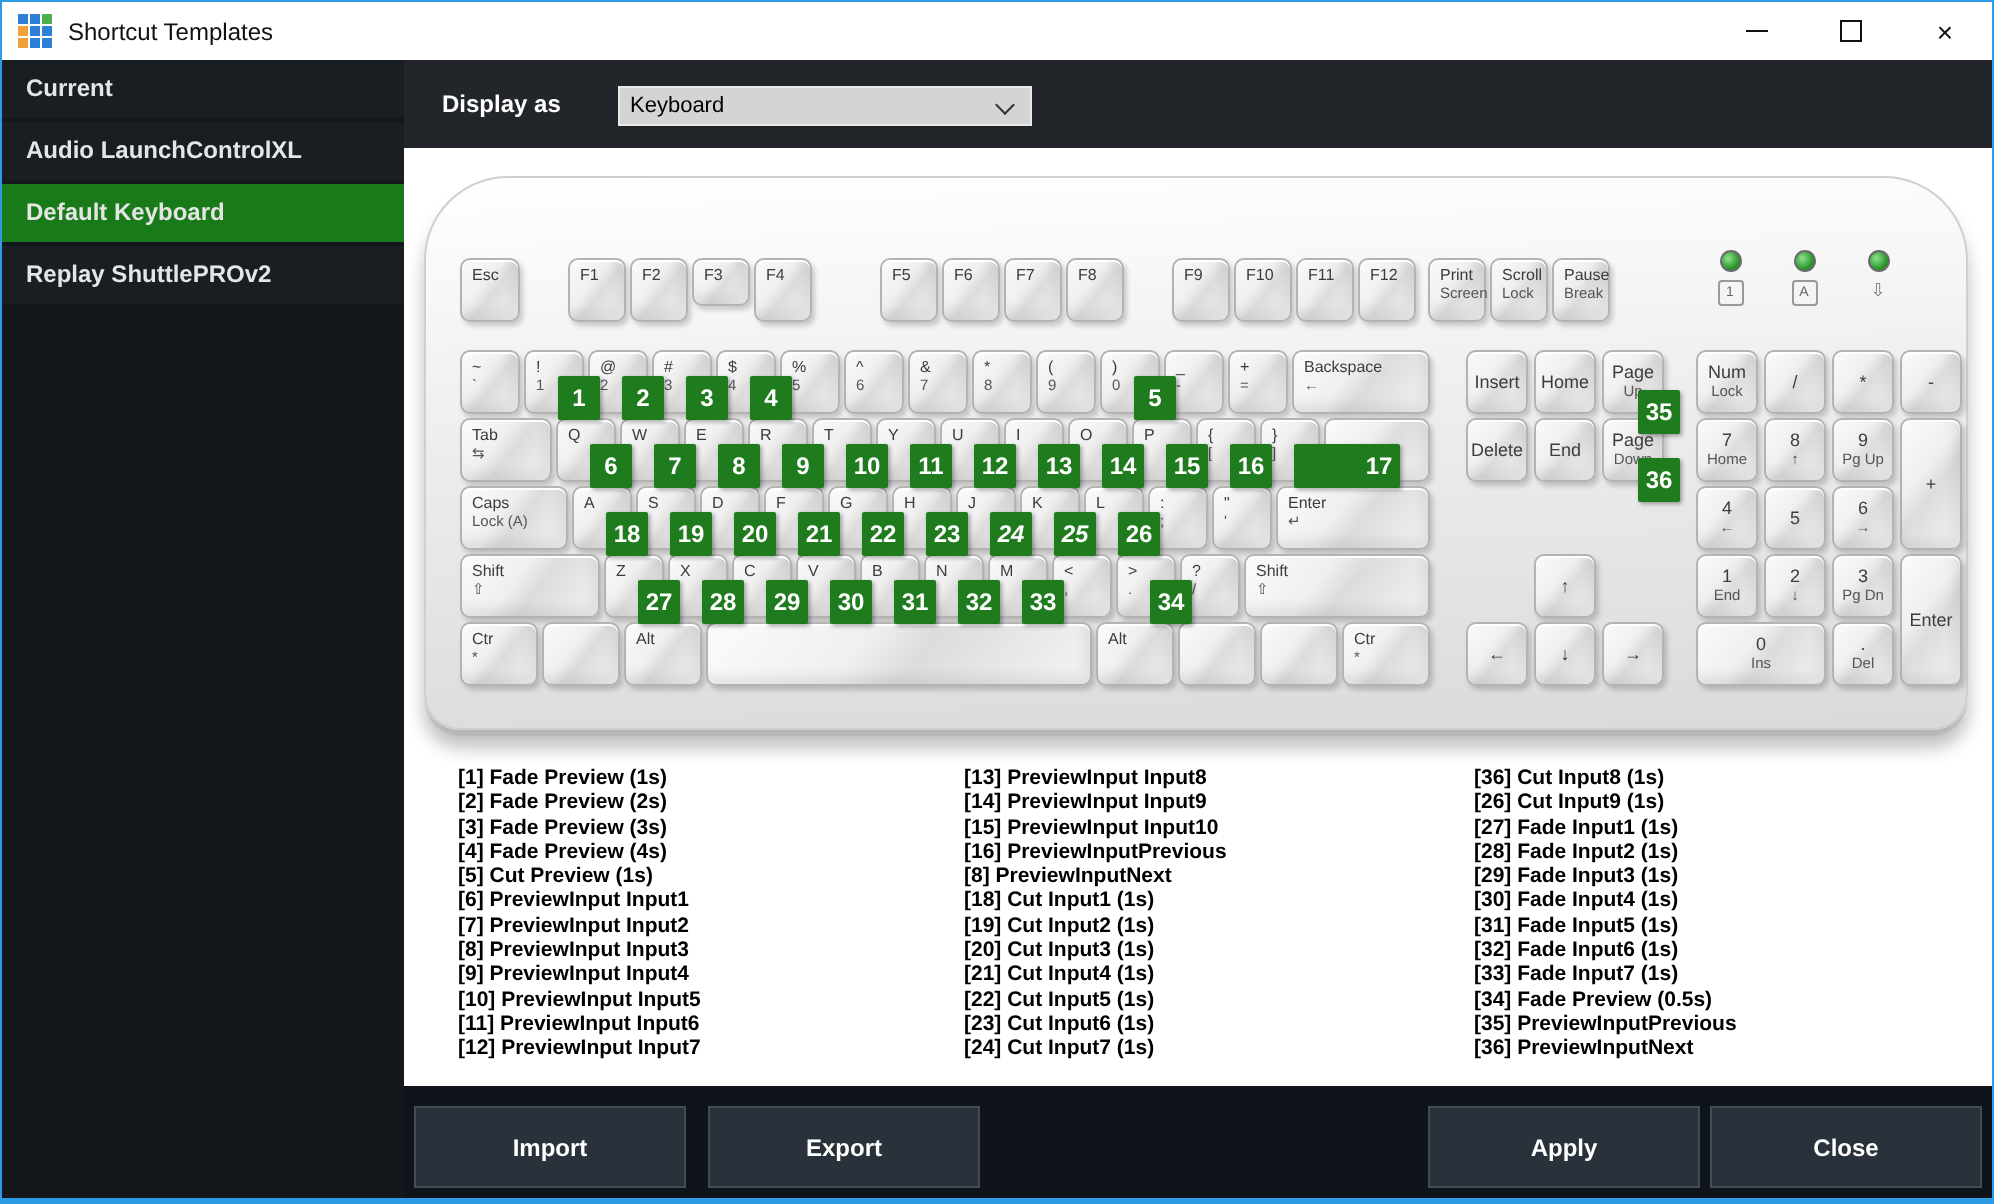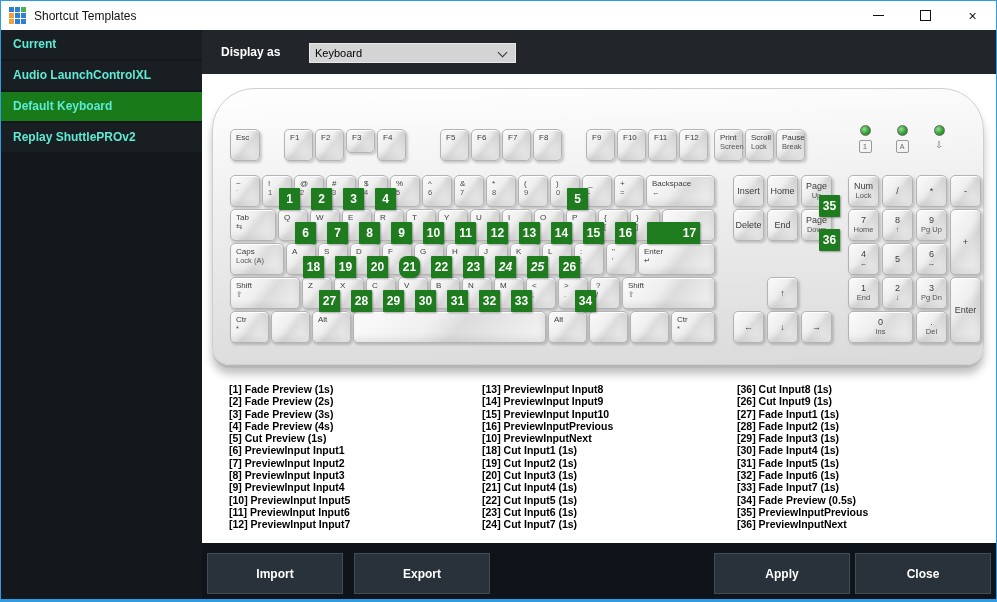--- a/index.html
+++ b/index.html
@@ -13,21 +13,21 @@
   .title-text{margin-left:8px;font-size:12px;color:#111;}
   .win-controls{position:absolute;right:0;top:0;height:29px;display:flex;}
   .win-btn{width:47px;height:29px;display:flex;align-items:center;justify-content:center;
     color:#111;font-size:12px;cursor:default;}
   .glyph-min{width:11px;height:0;border-top:1px solid #111;display:block;}
   .glyph-max{width:9px;height:9px;border:1px solid #111;display:block;}
   .glyph-close{font-size:14px;line-height:14px;}
   
   .frame{display:flex;height:570px;}
   .sidebar{width:201px;background:#14181c;flex:none;padding-top:0;}
-  .sb-item{height:29px;line-height:29px;margin-bottom:2px;padding-left:12px;color:#5eead4;
+  .sb-item{height:29px;line-height:29px;margin-bottom:2px;padding-left:12px;color:#e5e5e5;
     font-size:12px;font-weight:bold;background:#191e23;cursor:default;}
   .sb-item.sel{background:#187a18;}
   .main{flex:1;display:flex;flex-direction:column;min-width:0;}
   
   .topbar{height:44px;background:#22262b;position:relative;flex:none;}
   .display-label{position:absolute;left:19px;top:15px;color:#fff;font-size:12px;font-weight:bold;}
   .select{position:absolute;left:107px;top:13px;width:207px;height:20px;background:#d4d4d4;
     border:1px solid #e8e8e8;box-sizing:border-box;display:flex;align-items:center;cursor:default;}
   .select-value{flex:1;font-size:11px;color:#000;padding-left:5px;}
   .select-chevron{width:8px;height:8px;margin-right:8px;position:relative;}
@@ -298,21 +298,21 @@
               <div class="kt">S</div>
             </div>
             <div class="badge" style="left: 122px; top: 167px; background: rgb(30, 123, 30);">19</div>
             <div class="key" style="left: 137px; top: 154px; width: 30px; height: 32px;">
               <div class="kt">D</div>
             </div>
             <div class="badge" style="left: 154px; top: 167px; background: rgb(30, 123, 30);">20</div>
             <div class="key" style="left: 169px; top: 154px; width: 30px; height: 32px;">
               <div class="kt">F</div>
             </div>
-            <div class="badge" style="left: 186px; top: 167px; background: rgb(30, 123, 30); border-radius: 8px;">21</div>
+            <div class="badge" style="left: 186px; top: 167px; background: rgb(30, 123, 30);">21</div>
             <div class="key" style="left: 201px; top: 154px; width: 30px; height: 32px;">
               <div class="kt">G</div>
             </div>
             <div class="badge" style="left: 218px; top: 167px; background: rgb(30, 123, 30);">22</div>
             <div class="key" style="left: 233px; top: 154px; width: 30px; height: 32px;">
               <div class="kt">H</div>
             </div>
             <div class="badge" style="left: 250px; top: 167px; background: rgb(30, 123, 30);">23</div>
             <div class="key" style="left: 265px; top: 154px; width: 30px; height: 32px;">
               <div class="kt">J</div>
@@ -534,21 +534,21 @@
             <div class="sc-line">[9] PreviewInput Input4</div>
             <div class="sc-line">[10] PreviewInput Input5</div>
             <div class="sc-line">[11] PreviewInput Input6</div>
             <div class="sc-line">[12] PreviewInput Input7</div>
           </div>
         <div class="sc-col" style="left:280px">
             <div class="sc-line">[13] PreviewInput Input8</div>
             <div class="sc-line">[14] PreviewInput Input9</div>
             <div class="sc-line">[15] PreviewInput Input10</div>
             <div class="sc-line">[16] PreviewInputPrevious</div>
-            <div class="sc-line">[10] PreviewInputNext</div>
+            <div class="sc-line">[8] PreviewInputNext</div>
             <div class="sc-line">[18] Cut Input1 (1s)</div>
             <div class="sc-line">[19] Cut Input2 (1s)</div>
             <div class="sc-line">[20] Cut Input3 (1s)</div>
             <div class="sc-line">[21] Cut Input4 (1s)</div>
             <div class="sc-line">[22] Cut Input5 (1s)</div>
             <div class="sc-line">[23] Cut Input6 (1s)</div>
             <div class="sc-line">[24] Cut Input7 (1s)</div>
           </div>
         <div class="sc-col" style="left:535px">
             <div class="sc-line">[36] Cut Input8 (1s)</div>

